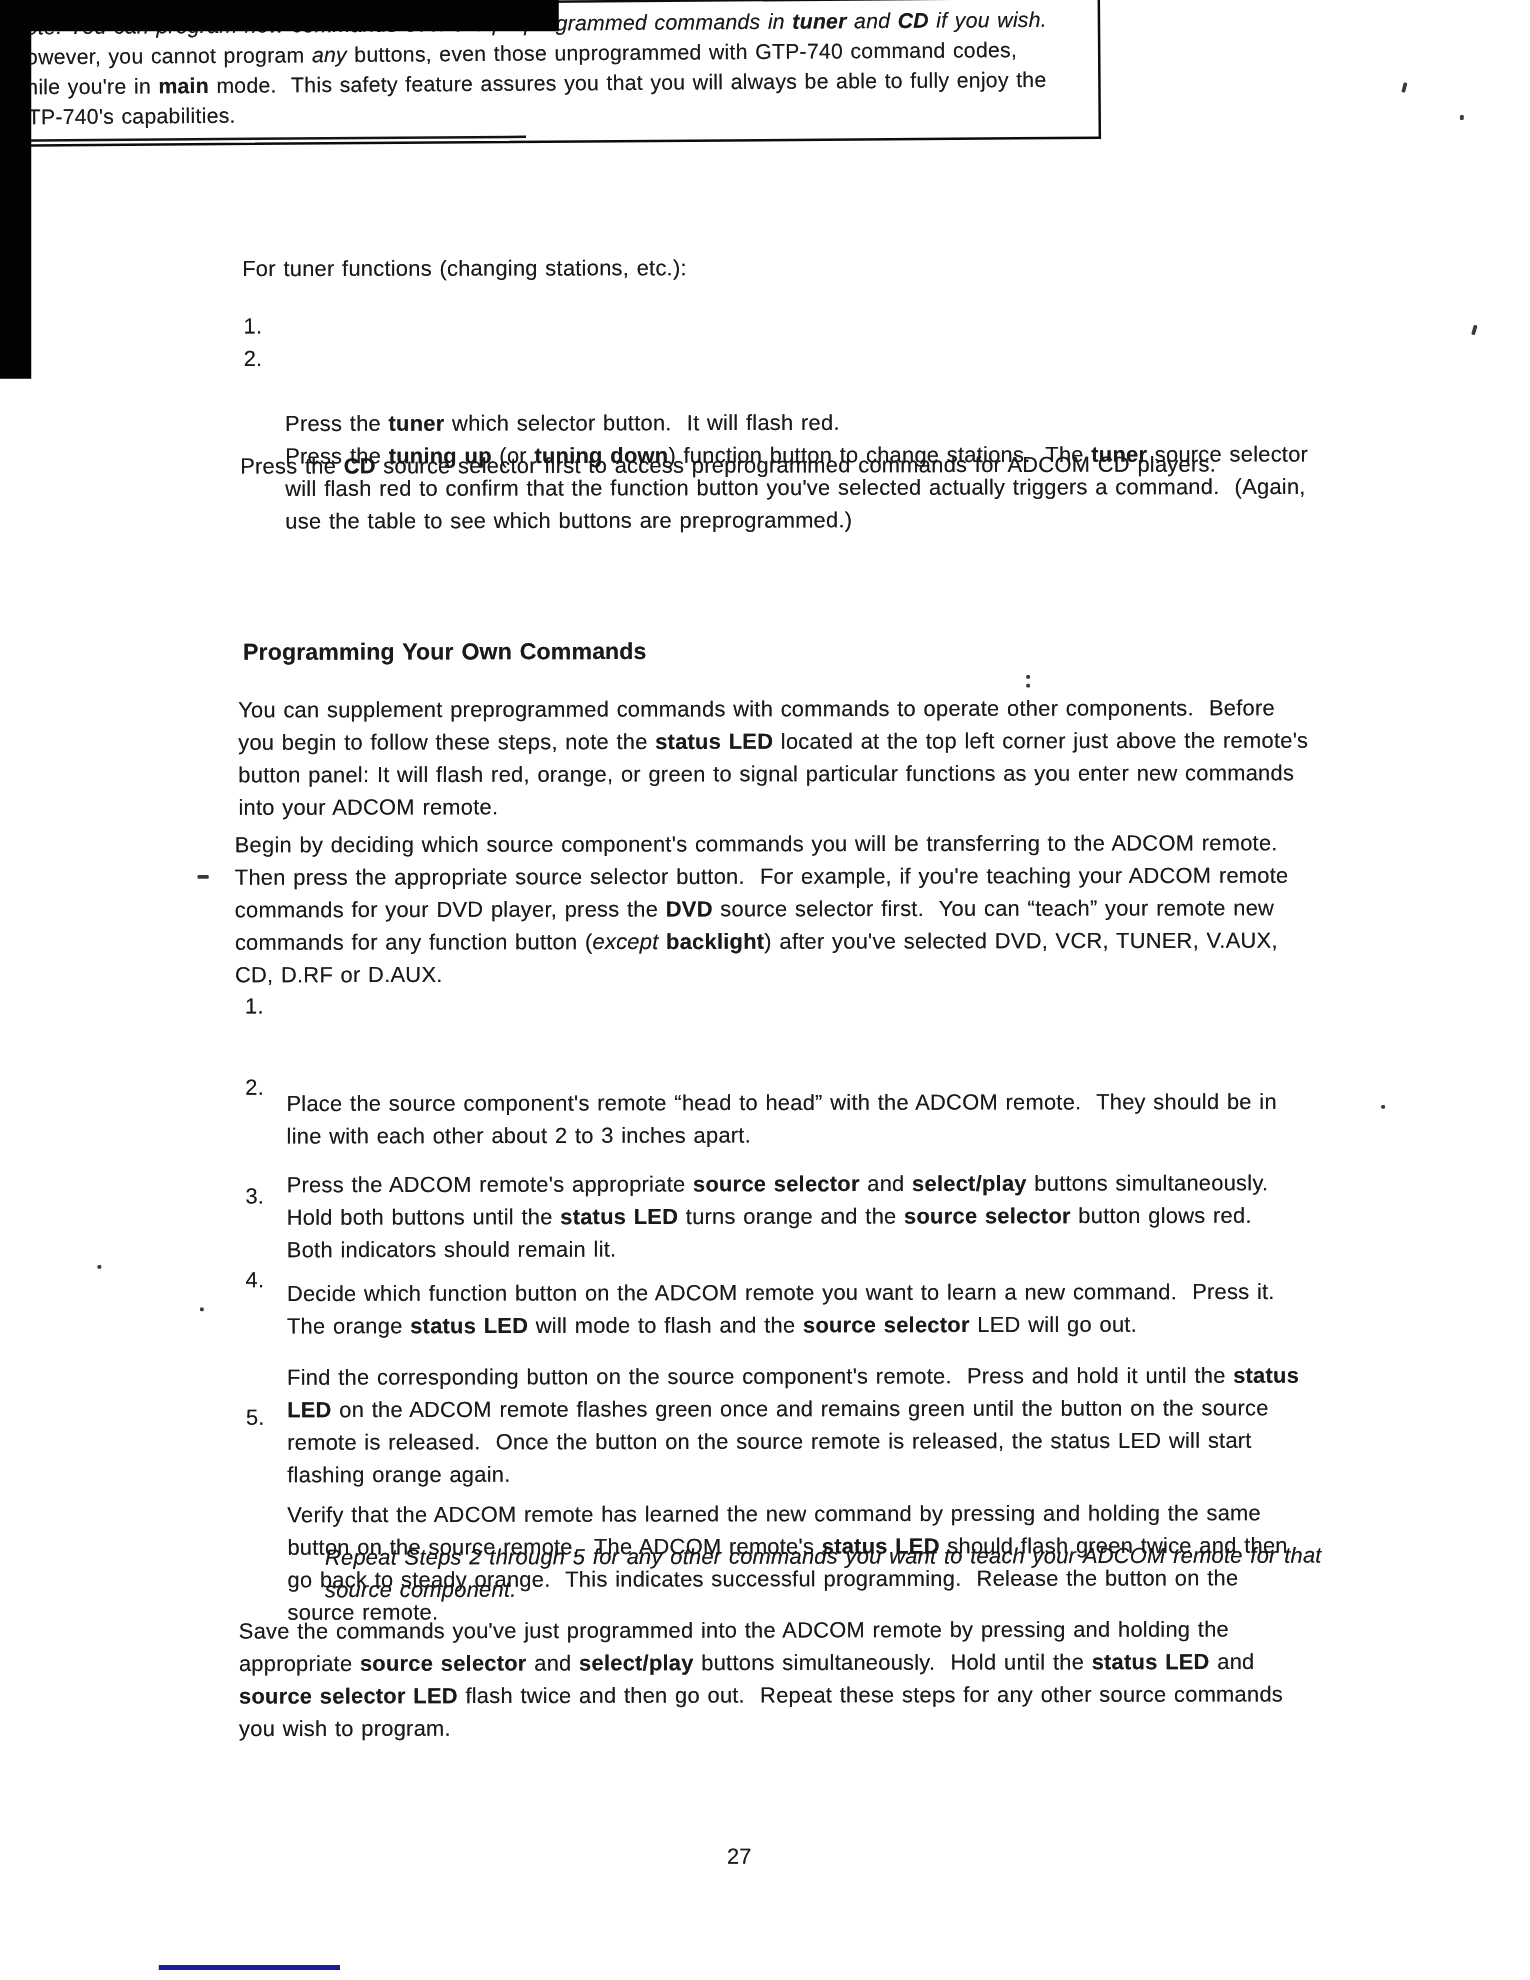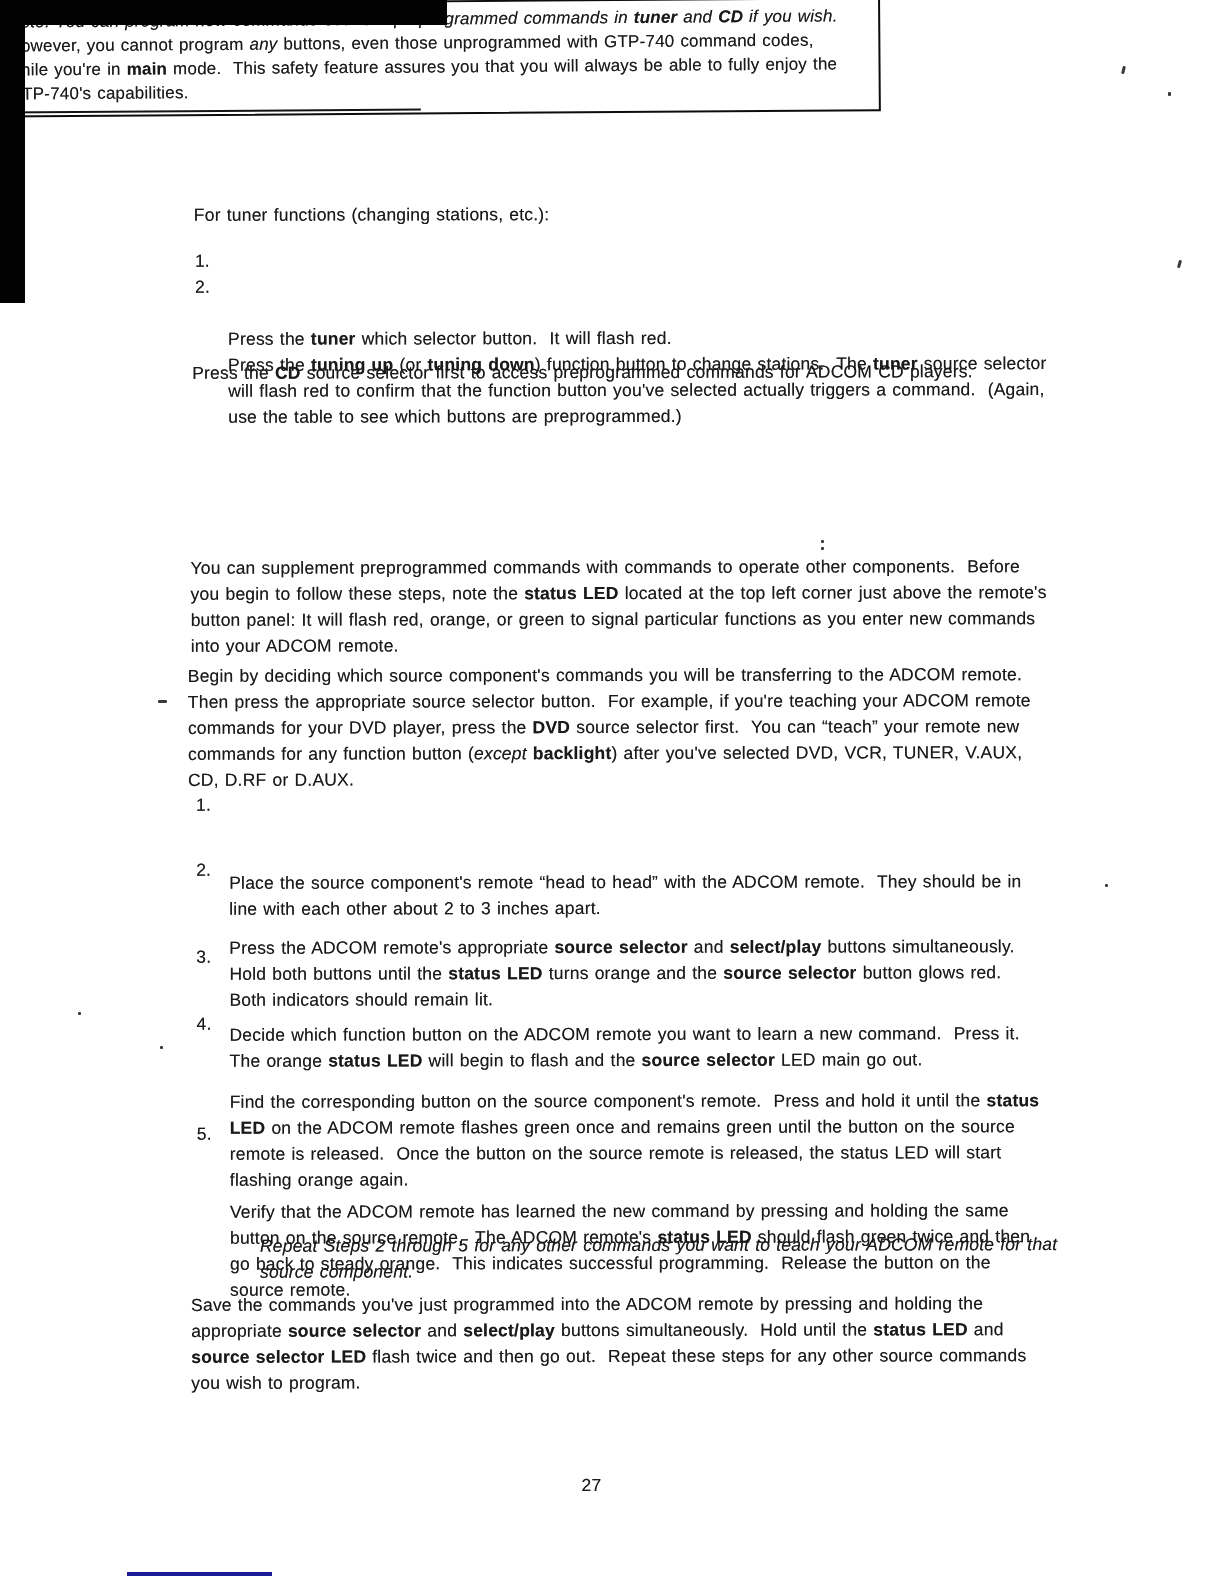--- a/index.html
+++ b/index.html
@@ -75,35 +75,36 @@
       <span class="txt"><span>Press the </span><span class="b">tuning up</span><span> (or </span><span class="b">tuning down</span><span>) function button to change stations.  The </span><span class="b">tuner</span><span> source selector will flash red to confirm that the function button you've selected actually triggers a command.  (Again, use the table to see which buttons are preprogrammed.)</span></span>
     </div>
 
     <div class="blk b-cd"><span>Press the </span><span class="b">CD</span><span> source selector first to access preprogrammed commands for ADCOM CD players.</span></div>
 
     <div class="b-note">
       <span class="ntext"><span class="it">Note: You can program new commands over the preprogrammed commands in </span><span class="b it">tuner</span><span class="it"> and </span><span class="b it">CD</span><span class="it"> if you wish.</span><span>  However, you cannot program </span><span class="it">any</span><span> buttons, even those unprogrammed with GTP-740 command codes, while you're in </span><span class="b">main</span><span> mode.  This safety feature assures you that you will always be able to fully enjoy the GTP-740's capabilities.</span></span>
       <div class="note-underline"></div>
     </div>
 
+    <div class="blk b-heading">Programming Your Own Commands</div>
 
     <div class="blk b-para1"><span>You can supplement preprogrammed commands with commands to operate other components.  Before you begin to follow these steps, note the </span><span class="b">status LED</span><span> located at the top left corner just above the remote's button panel: It will flash red, orange, or green to signal particular functions as you enter new commands into your ADCOM remote.</span></div>
     <div class="blk b-para2"><span>Begin by deciding which source component's commands you will be transferring to the ADCOM remote.  Then press the appropriate source selector button.  For example, if you're teaching your ADCOM remote commands for your DVD player, press the </span><span class="b">DVD</span><span> source selector first.  You can “teach” your remote new commands for any function button (</span><span class="it">except </span><span class="b">backlight</span><span>) after you've selected DVD, VCR, TUNER, V.AUX, CD, D.RF or D.AUX.</span></div>
 
     <div class="blk step b-l1">
       <span class="num">1.</span>
       <span class="txt"><span>Place the source component's remote “head to head” with the ADCOM remote.  They should be in line with each other about 2 to 3 inches apart.</span></span>
     </div>
     <div class="blk step b-l2">
       <span class="num">2.</span>
       <span class="txt"><span>Press the ADCOM remote's appropriate </span><span class="b">source selector</span><span> and </span><span class="b">select/play</span><span> buttons simultaneously.  Hold both buttons until the </span><span class="b">status LED</span><span> turns orange and the </span><span class="b">source selector</span><span> button glows red.  Both indicators should remain lit.</span></span>
     </div>
     <div class="blk step b-l3">
       <span class="num">3.</span>
-      <span class="txt"><span>Decide which function button on the ADCOM remote you want to learn a new command.  Press it.  The orange </span><span class="b">status LED</span><span> will begin to flash and the </span><span class="b">source selector</span><span> LED main go out.</span></span>
+      <span class="txt"><span>Decide which function button on the ADCOM remote you want to learn a new command.  Press it.  The orange </span><span class="b">status LED</span><span> will mode to flash and the </span><span class="b">source selector</span><span> LED will go out.</span></span>
     </div>
     <div class="blk step b-l4">
       <span class="num">4.</span>
       <span class="txt"><span>Find the corresponding button on the source component's remote.  Press and hold it until the </span><span class="b">status LED</span><span> on the ADCOM remote flashes green once and remains green until the button on the source remote is released.  Once the button on the source remote is released, the status LED will start flashing orange again.</span></span>
     </div>
     <div class="blk step b-l5">
       <span class="num">5.</span>
       <span class="txt"><span>Verify that the ADCOM remote has learned the new command by pressing and holding the same button on the source remote.  The ADCOM remote's </span><span class="b">status LED</span><span> should flash green twice and then go back to steady orange.  This indicates successful programming.  Release the button on the source remote.</span></span>
     </div>
 

